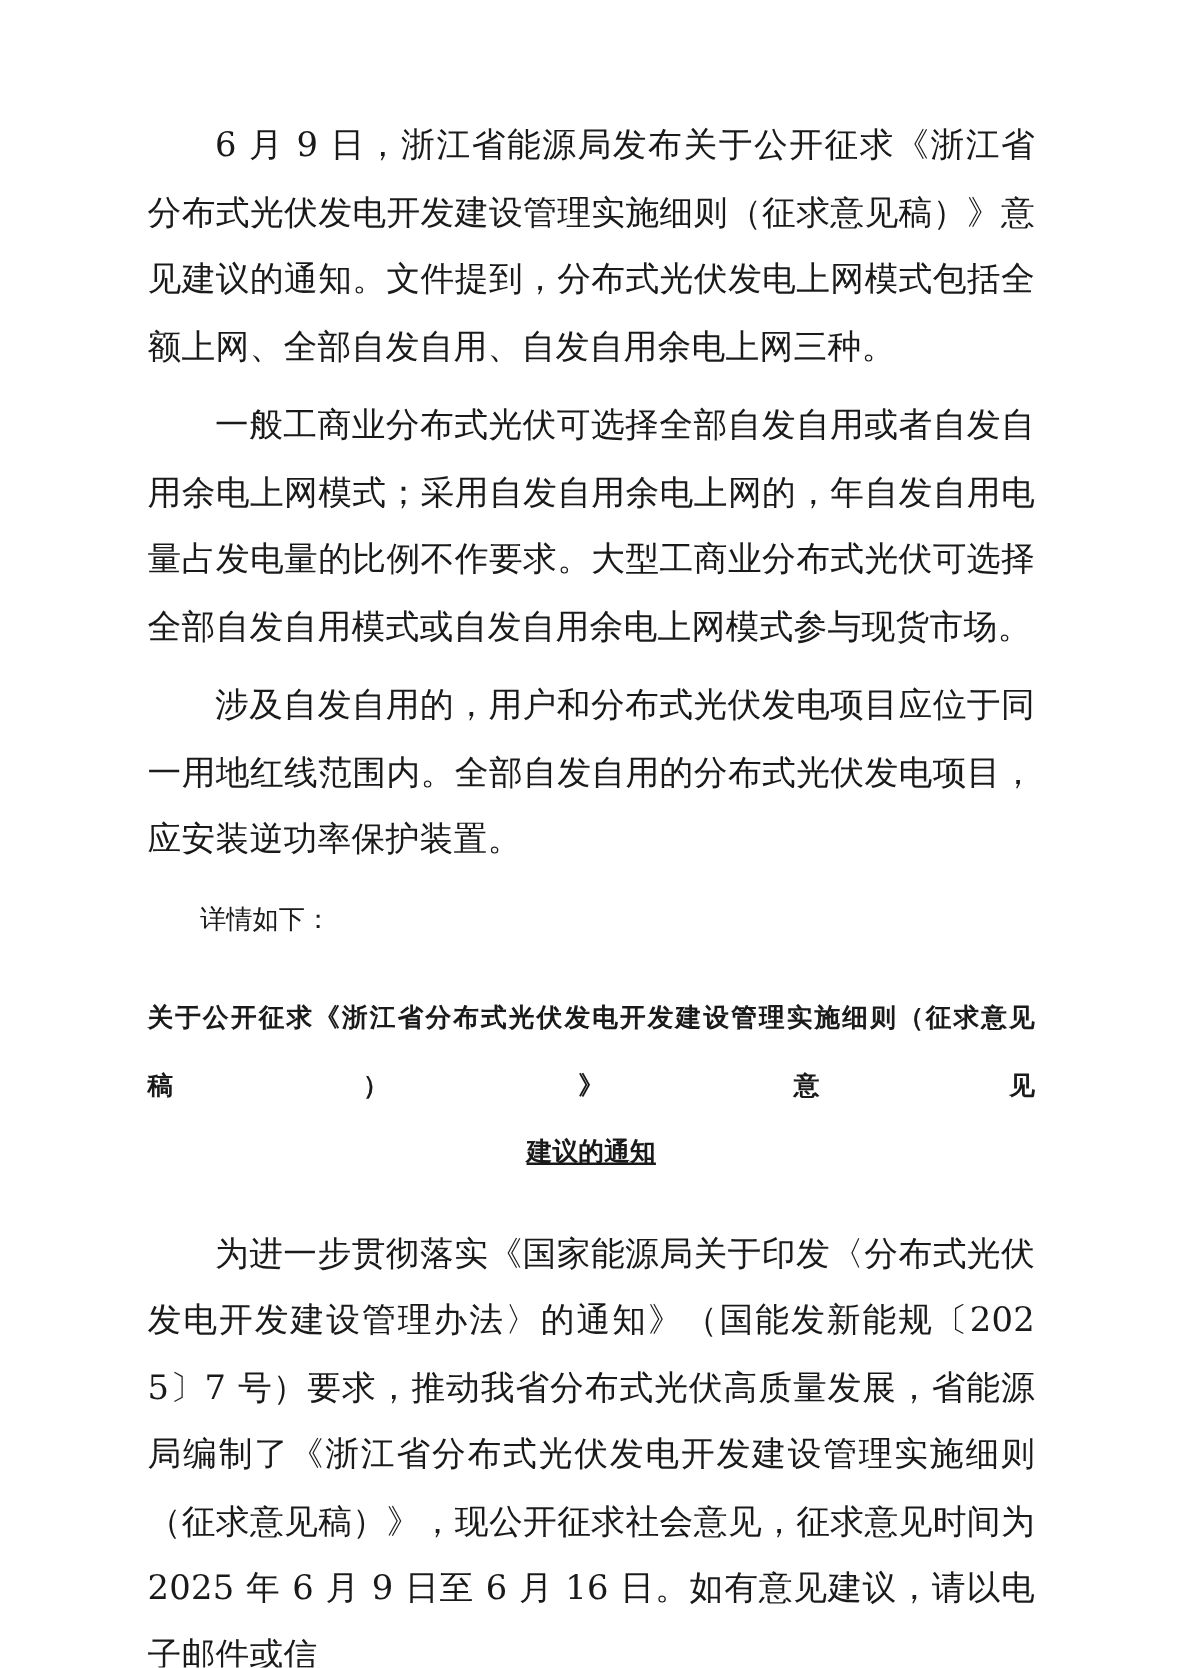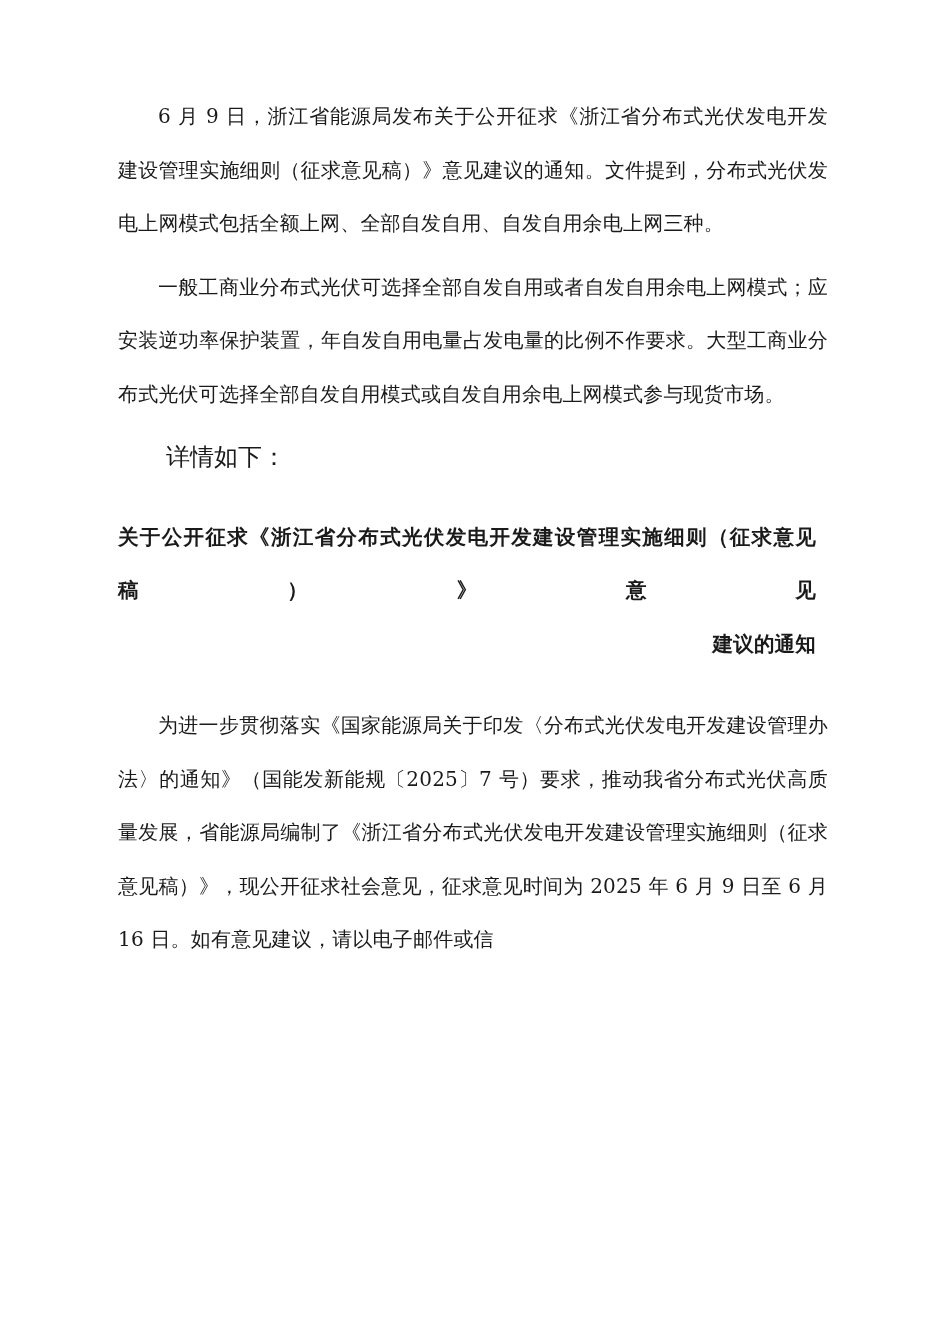--- a/index.html
+++ b/index.html
@@ -30,76 +30,78 @@
 
   .content {
     position: absolute;
     left: 118px;
     top: 90px;
     width: 710px;
   }
 
   p.para {
     margin: 0 0 10px 0;
-    font-size: 20px;
+    font-size: 27px;
     line-height: 53.5px;
     text-align: justify;
     text-justify: inter-ideograph;
     text-indent: 2em;
     letter-spacing: 0.2px;
     word-break: break-all;
   }
 
   
   p.para.condensed {
     letter-spacing: -0.15px;
     line-height: 53.5px;
   }
 
   p.lead-in {
     margin: 0 0 10px 0;
-    font-size: 24px;
+    font-size: 21px;
     line-height: 53.5px;
     text-indent: 2em;
     text-align: left;
   }
 
   .heading {
-    margin: 26px 12px 10px 0;
+    margin: 26px 0 10px 0;
     font-size: 20.5px;
     line-height: 53.5px;
     font-weight: bold;
     text-align: center;
     letter-spacing: 0.2px;
   }
   .heading .line1 {
     display: block;
     text-align: justify;
     text-justify: inter-ideograph;
     text-align-last: justify;
     word-break: break-all;
   }
   .heading .line2 {
     display: block;
-    text-align: right;
+    text-align: center;
+    text-decoration: underline;
   }
 
   .spacer-sm { height: 18px; }
 </style>
 </head>
 <body>
 
 <div class="page">
   <div class="content">
 
     <p class="para">6 月 9 日，浙江省能源局发布关于公开征求《浙江省分布式光伏发电开发建设管理实施细则（征求意见稿）》意见建议的通知。文件提到，分布式光伏发电上网模式包括全额上网、全部自发自用、自发自用余电上网三种。</p>
 
 
-    <p class="para">一般工商业分布式光伏可选择全部自发自用或者自发自用余电上网模式；应安装逆功率保护装置，年自发自用电量占发电量的比例不作要求。大型工商业分布式光伏可选择全部自发自用模式或自发自用余电上网模式参与现货市场。</p>
+    <p class="para">一般工商业分布式光伏可选择全部自发自用或者自发自用余电上网模式；采用自发自用余电上网的，年自发自用电量占发电量的比例不作要求。大型工商业分布式光伏可选择全部自发自用模式或自发自用余电上网模式参与现货市场。</p>
 
+    <p class="para">涉及自发自用的，用户和分布式光伏发电项目应位于同一用地红线范围内。全部自发自用的分布式光伏发电项目，应安装逆功率保护装置。</p>
 
 
     <p class="lead-in">详情如下：</p>
 
     <div class="heading">
       <span class="line1">关于公开征求《浙江省分布式光伏发电开发建设管理实施细则（征求意见稿）》意见</span>
       <span class="line2">建议的通知</span>
     </div>
 
     <div class="spacer-sm"></div>

